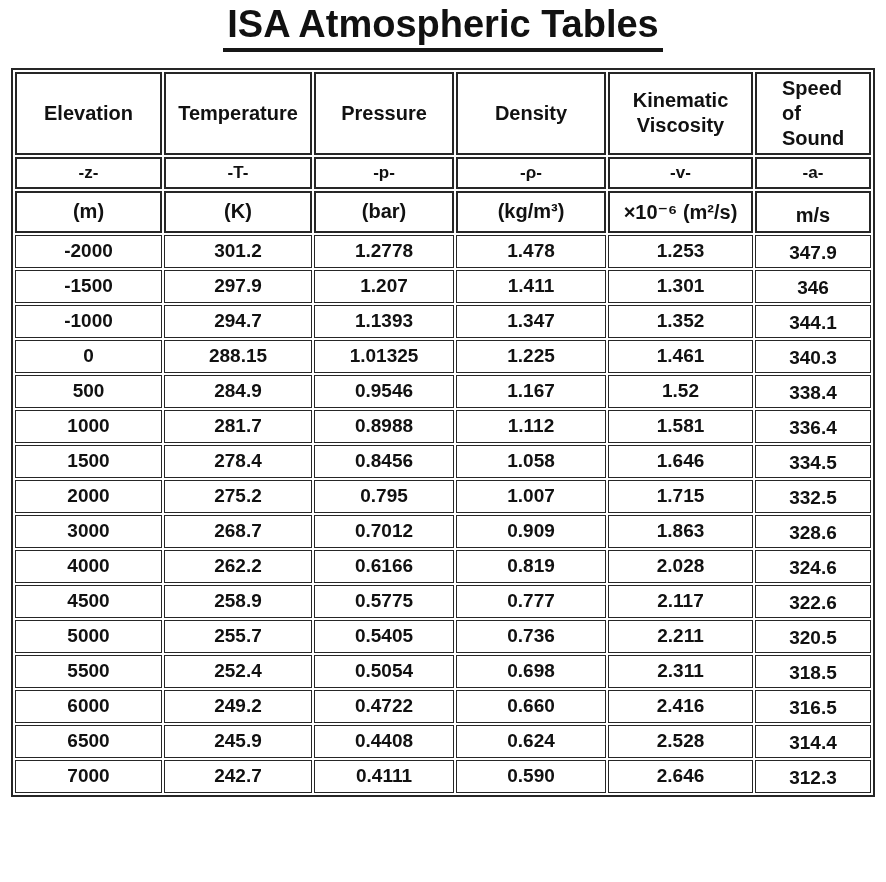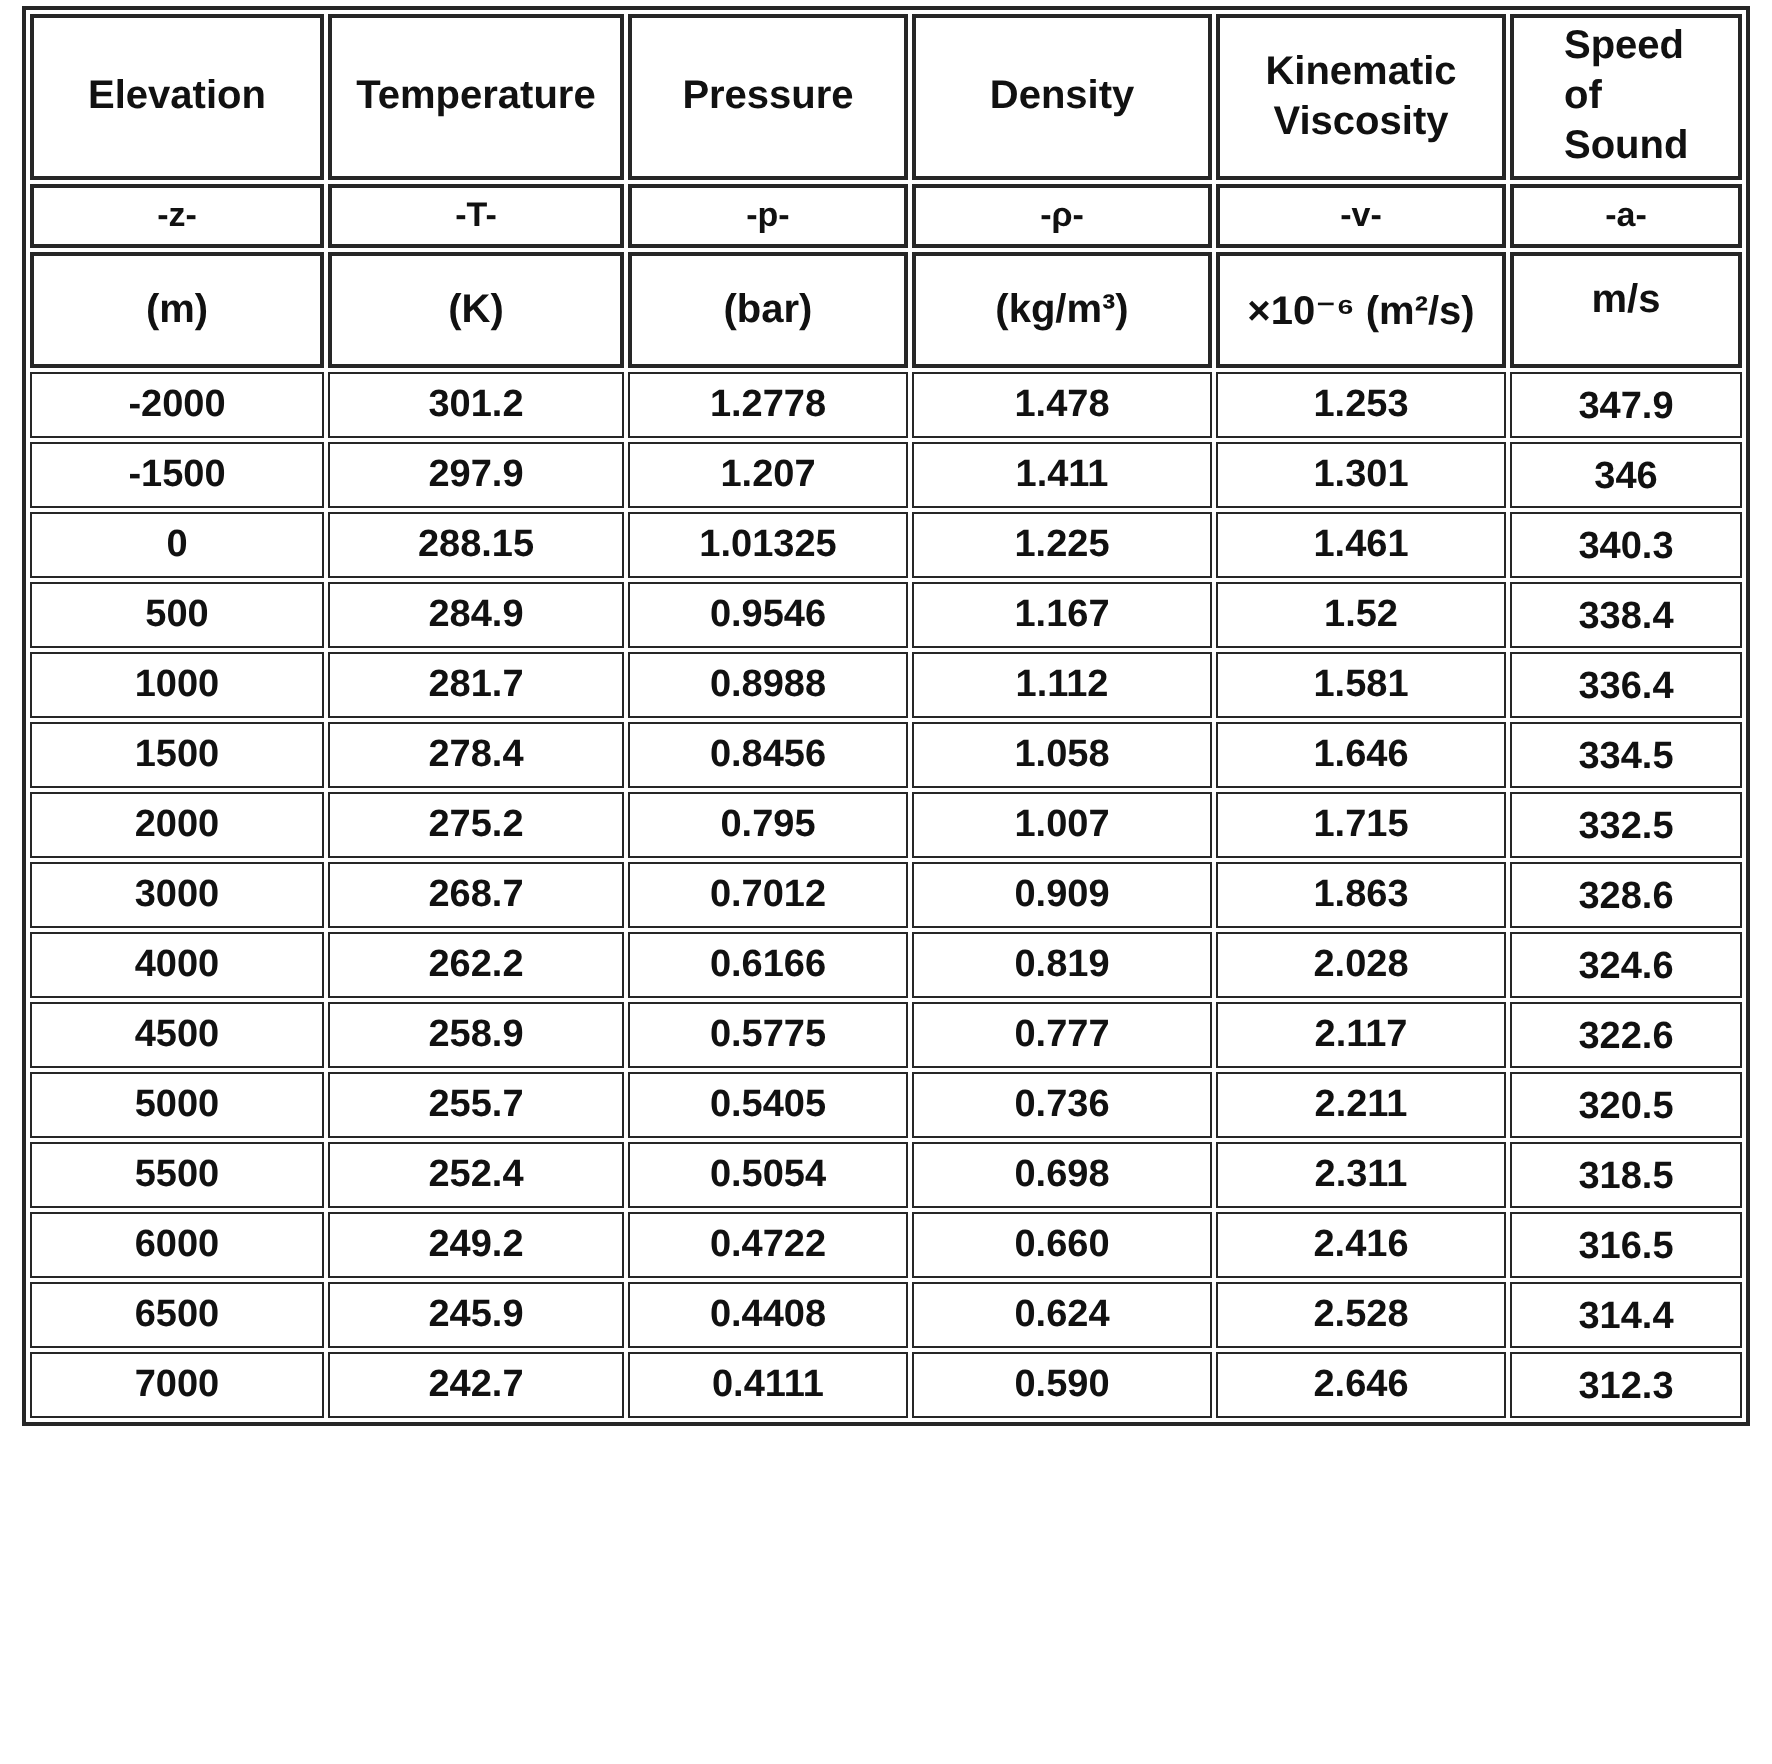--- a/index.html
+++ b/index.html
@@ -64,37 +64,40 @@
   tr.r-sym th {
     height: 28px;
     font-size: 17px;
   }
   tr.r-unit th {
     height: 34px;
     font-size: 20px;
   }
   tr.r-unit th.col-last {
     vertical-align: bottom;
-    padding-bottom: 20px;
+    padding-bottom: 4px;
   }
   tbody td {
     height: 28px;
     font-size: 19px;
     font-weight: bold;
   }
   tbody td.col-last {
     vertical-align: bottom;
     padding-bottom: 3px;
   }
 </style>
 </head>
 <body>
 
 <div class="page">
 
+  <div class="title-wrap">
+    <span class="title-text">ISA Atmospheric Tables</span>
+  </div>
 
   <table class="isa">
     <colgroup>
       <col style="width:147px">
         <col style="width:148px">
         <col style="width:140px">
       <col style="width:150px">
         <col style="width:145px">
         <col style="width:116px">
     </colgroup>
@@ -135,20 +138,28 @@
         </tr>
         <tr>
           <td>-1500</td>
           <td>297.9</td>
           <td>1.207</td>
           <td>1.411</td>
           <td>1.301</td>
           <td class="col-last">346</td>
         </tr>
         <tr>
+          <td>-1000</td>
+          <td>294.7</td>
+          <td>1.1393</td>
+          <td>1.347</td>
+          <td>1.352</td>
+          <td class="col-last">344.1</td>
+        </tr>
+        <tr>
           <td>0</td>
           <td>288.15</td>
           <td>1.01325</td>
           <td>1.225</td>
           <td>1.461</td>
           <td class="col-last">340.3</td>
         </tr>
         <tr>
           <td>500</td>
           <td>284.9</td>

